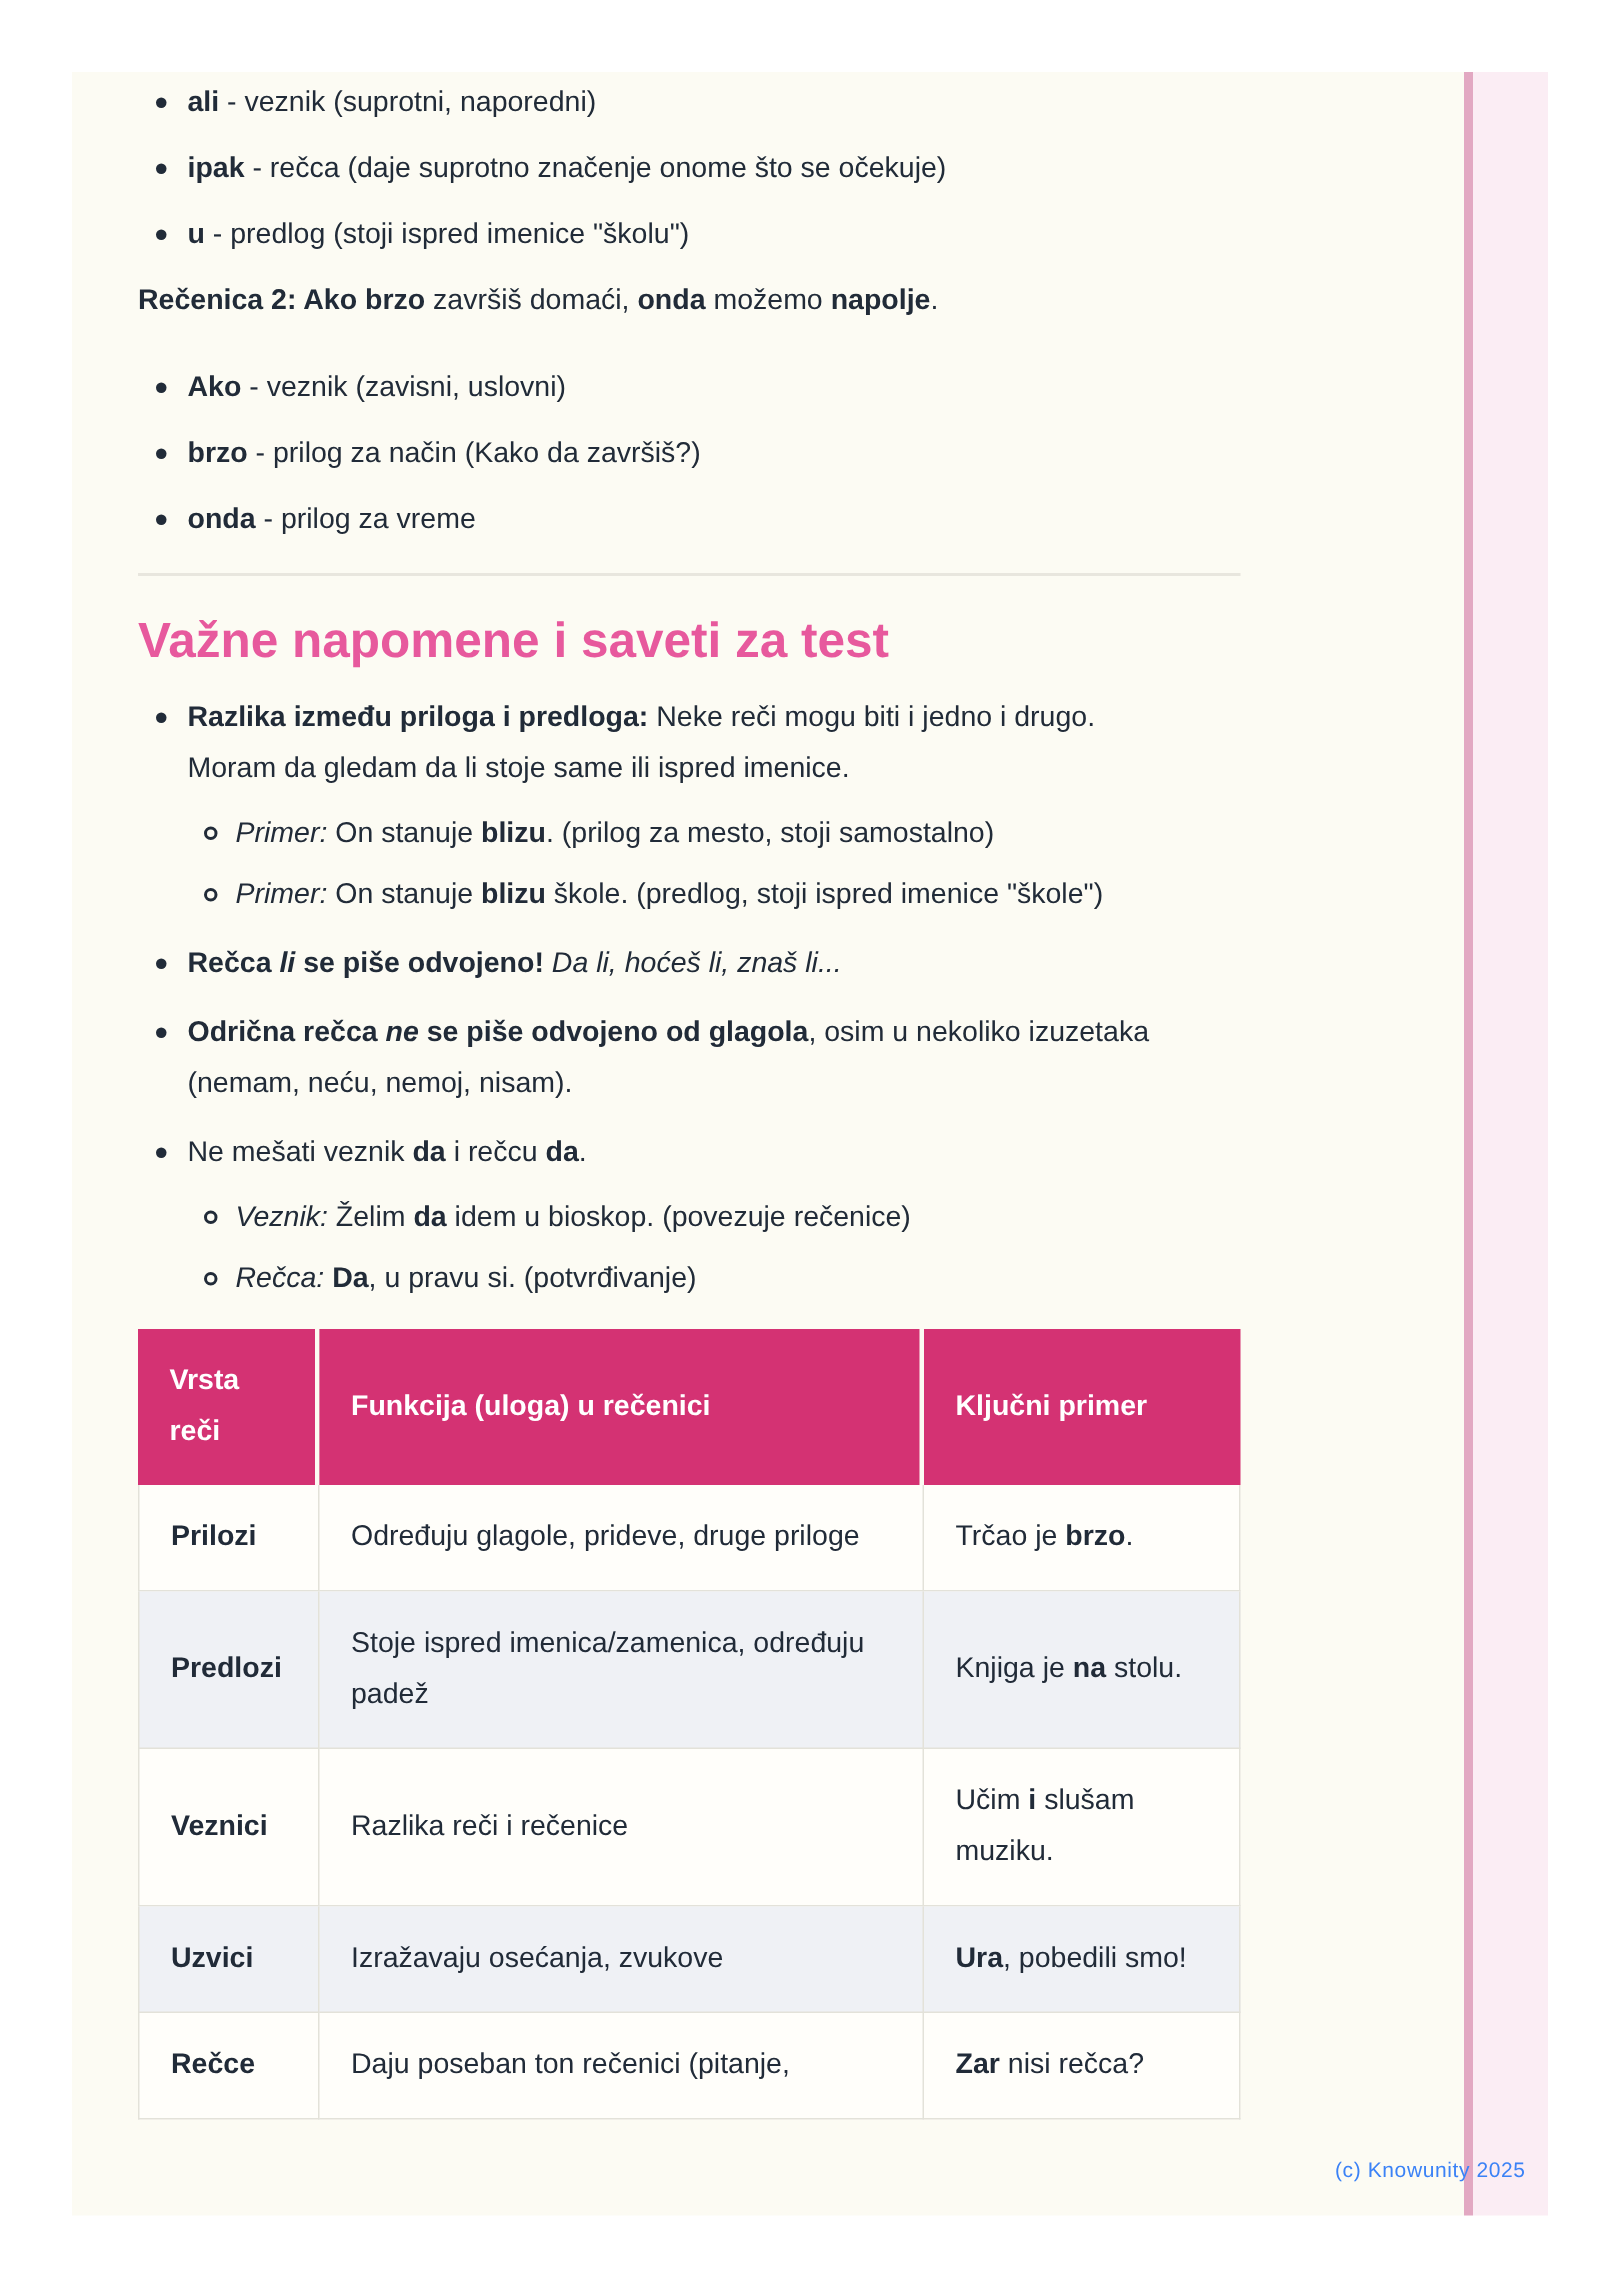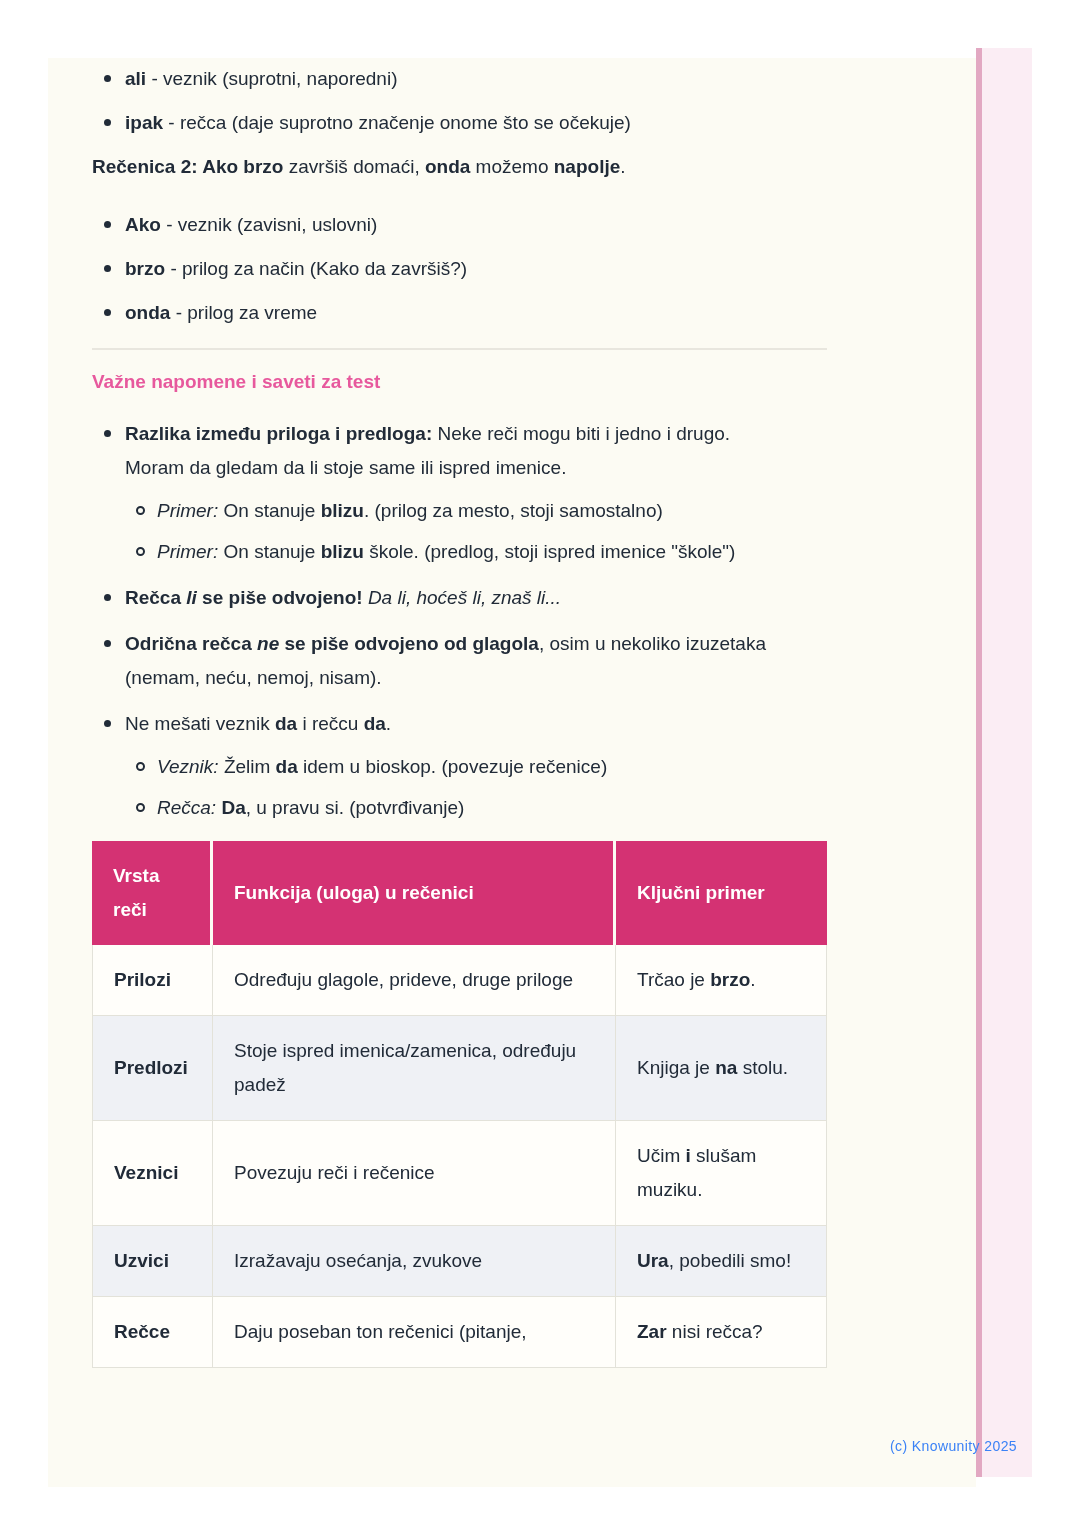--- a/index.html
+++ b/index.html
@@ -3,21 +3,21 @@
 <meta charset="utf-8">
 <style>
   html,body{margin:0;padding:0;}
   body{
     width:1080px;height:1528px;position:relative;overflow:hidden;
     background:#ffffff;
     font-family:"Liberation Sans","DejaVu Sans",sans-serif;
     color:#212b38;
   }
   .page-card{
-    position:absolute;left:48px;top:58px;width:928px;height:1429px;
+    position:absolute;left:48px;top:48px;width:928px;height:1429px;
     background:#fcfbf3;overflow:hidden;
   }
   .stripe-line{position:absolute;left:976px;top:48px;width:6px;height:1429px;background:#e2a8c2;}
   .stripe-band{position:absolute;left:982px;top:48px;width:50px;height:1429px;background:#fbedf4;}
   .content{padding:4px 0 0 44px;width:735px;box-sizing:content-box;font-size:19px;line-height:34px;}
   .b{font-weight:700;}
   .i{font-style:italic;}
   ul.blist{list-style:none;margin:0 0 8px 0;padding:0;}
   ul.blist>li{position:relative;padding-left:33px;margin:0 0 10px 0;}
   ul.blist>li::before{
@@ -27,21 +27,21 @@
   ul.notes>li{margin-bottom:12px;}
   ul.sublist{list-style:none;margin:9px 0 0 0;padding:0;}
   ul.sublist>li{position:relative;padding-left:32px;margin:0 0 7px 0;}
   ul.sublist>li::before{
     content:"";position:absolute;left:11px;top:12px;width:7px;height:7px;border-radius:50%;
     background:transparent;border:2px solid #212b38;box-sizing:border-box;width:9px;height:9px;
   }
   p.sent{margin:0 0 24px 0;}
   hr.divider{border:none;border-top:2px solid #e8e6de;margin:18px 0 0 0;}
   h2.section-heading{
-    font-size:19px;line-height:38px;font-weight:700;color:#e7599d;margin:13px 0 16px 0;
+    font-size:33px;line-height:38px;font-weight:700;color:#e7599d;margin:24px 0 16px 0;
   }
   table.summary{
     border-collapse:separate;border-spacing:0;table-layout:fixed;width:735px;margin-top:16px;
     font-size:19px;line-height:34px;
   }
   table.summary th{
     background:#d43273;color:#ffffff;font-weight:700;text-align:left;vertical-align:middle;
     padding:18px 16px 18px 21px;border-right:3px solid #fcfbf3;
   }
   table.summary th:last-child{border-right:none;margin-left:24px;}
@@ -59,20 +59,21 @@
 </style>
 </head>
 <body>
 
 <div class="page-card">
   <div class="content">
 
     <ul class="blist">
         <li><span class="b">ali</span><span> - veznik (suprotni, naporedni)</span></li>
         <li><span class="b">ipak</span><span> - rečca (daje suprotno značenje onome što se očekuje)</span></li>
+        <li><span class="b">u</span><span> - predlog (stoji ispred imenice "školu")</span></li>
       </ul>
 
     <p class="sent"><span class="b">Rečenica 2: Ako brzo</span><span> završiš domaći, </span><span class="b">onda</span><span> možemo </span><span class="b">napolje</span><span>.</span></p>
 
     <ul class="blist">
         <li><span class="b">Ako</span><span> - veznik (zavisni, uslovni)</span></li>
         <li><span class="b">brzo</span><span> - prilog za način (Kako da završiš?)</span></li>
         <li><span class="b">onda</span><span> - prilog za vreme</span></li>
       </ul>
 
@@ -112,21 +113,21 @@
             <td><span>Određuju glagole, prideve, druge priloge</span></td>
             <td><span>Trčao je </span><span class="b">brzo</span><span>.</span></td>
           </tr>
           <tr>
             <td>Predlozi</td>
             <td><span>Stoje ispred imenica/zamenica, određuju padež</span></td>
             <td><span>Knjiga je </span><span class="b">na</span><span> stolu.</span></td>
           </tr>
           <tr>
             <td>Veznici</td>
-            <td><span>Povezuju reči i rečenice</span></td>
+            <td><span>Razlika reči i rečenice</span></td>
             <td><span>Učim </span><span class="b">i</span><span> slušam muziku.</span></td>
           </tr>
           <tr>
             <td>Uzvici</td>
             <td><span>Izražavaju osećanja, zvukove</span></td>
             <td><span class="b">Ura</span><span>, pobedili smo!</span></td>
           </tr>
           <tr>
             <td>Rečce</td>
             <td><span>Daju poseban ton rečenici (pitanje,</span></td>

